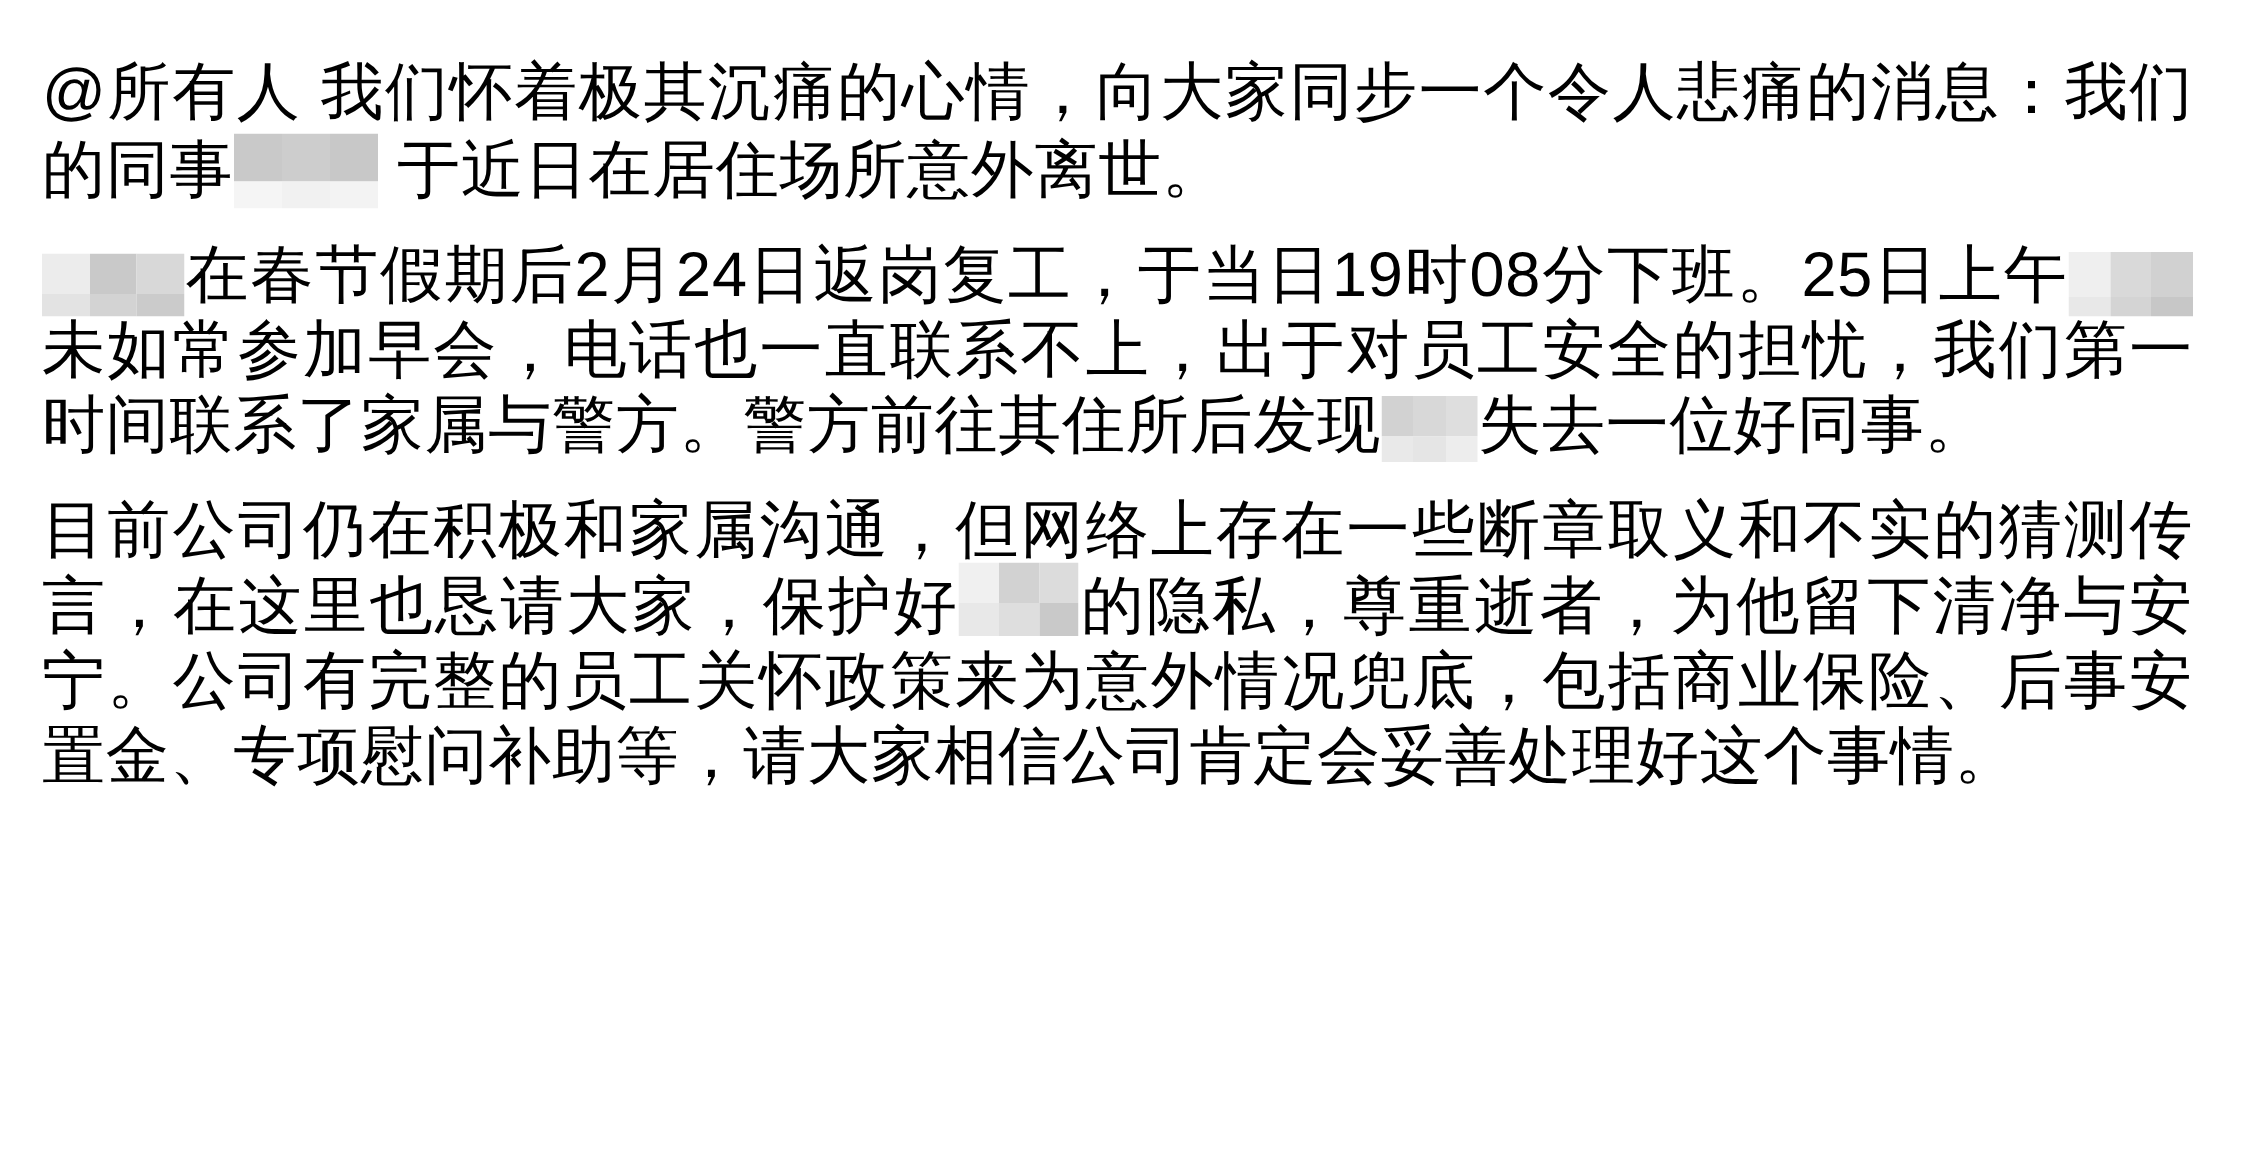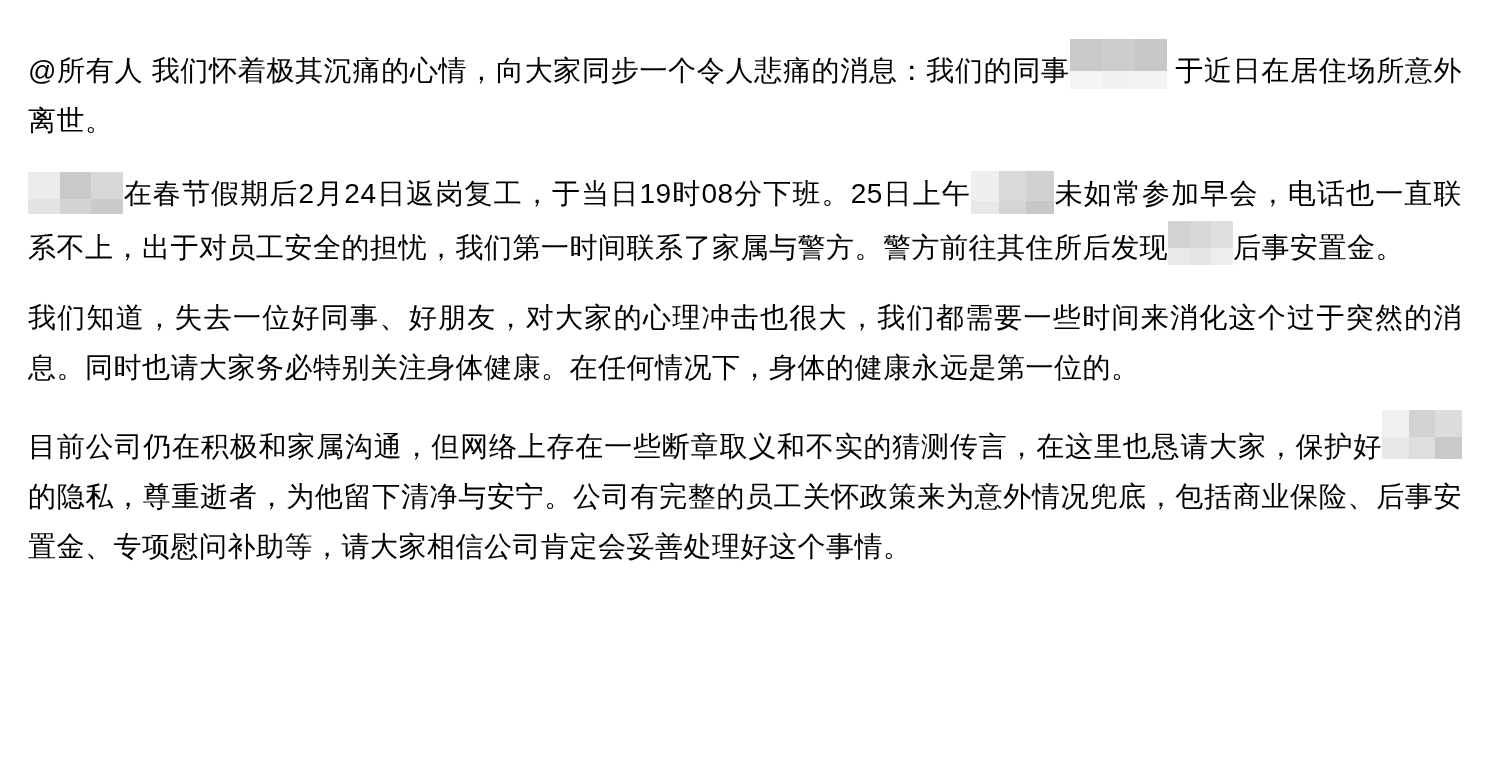--- a/index.html
+++ b/index.html
@@ -15,21 +15,21 @@
     color: #000000;
   }
   .doc {
     box-sizing: border-box;
     width: 1502px;
     height: 778px;
     padding: 36px 40px 0 28px;
   }
   .para {
     margin: 0 0 20px 0;
-    font-size: 28px;
+    font-size: 42px;
     line-height: 50px;
     text-align: justify;
     letter-spacing: 0.5px;
   }
   .para:last-child { margin-bottom: 0; }
   .redaction {
     display: inline-grid;
     grid-template-columns: 1fr 1fr 1fr;
     position: relative;
     vertical-align: text-bottom;
@@ -63,22 +63,21 @@
         <i style="background: rgb(232, 232, 232);"></i>
         <i style="background: rgb(212, 212, 212);"></i>
         <i style="background: rgb(199, 199, 199);"></i>
       </span><span>未如常参加早会，电话也一直联系不上，出于对员工安全的担忧，我们第一时间联系了家属与警方。警方前往其住所后发现</span><span class="redaction" style="width: 65px; height: 44px; top: 2px; grid-template-rows: 62% 38%;">
         <i style="background: rgb(210, 210, 210);"></i>
         <i style="background: rgb(216, 216, 216);"></i>
         <i style="background: rgb(222, 222, 222);"></i>
         <i style="background: rgb(233, 233, 233);"></i>
         <i style="background: rgb(229, 229, 229);"></i>
         <i style="background: rgb(237, 237, 237);"></i>
-      </span><span>后事安置金。</span></p>
-    <p class="para"><span>我们知道，失去一位好同事、好朋友，对大家的心理冲击也很大，我们都需要一些时间来消化这个过于突然的消息。同时也请大家务必特别关注身体健康。在任何情况下，身体的健康永远是第一位的。</span></p>
+      </span><span>失去一位好同事。</span></p>
     <p class="para"><span>目前公司仍在积极和家属沟通，但网络上存在一些断章取义和不实的猜测传言，在这里也恳请大家，保护好</span><span class="redaction" style="width: 80px; height: 49px; top: -3px; grid-template-rows: 55% 45%;">
         <i style="background: rgb(240, 240, 240);"></i>
         <i style="background: rgb(210, 210, 210);"></i>
         <i style="background: rgb(220, 220, 220);"></i>
         <i style="background: rgb(232, 232, 232);"></i>
         <i style="background: rgb(222, 222, 222);"></i>
         <i style="background: rgb(201, 201, 201);"></i>
       </span><span>的隐私，尊重逝者，为他留下清净与安宁。公司有完整的员工关怀政策来为意外情况兜底，包括商业保险、后事安置金、专项慰问补助等，请大家相信公司肯定会妥善处理好这个事情。</span></p>
   </main>
 

